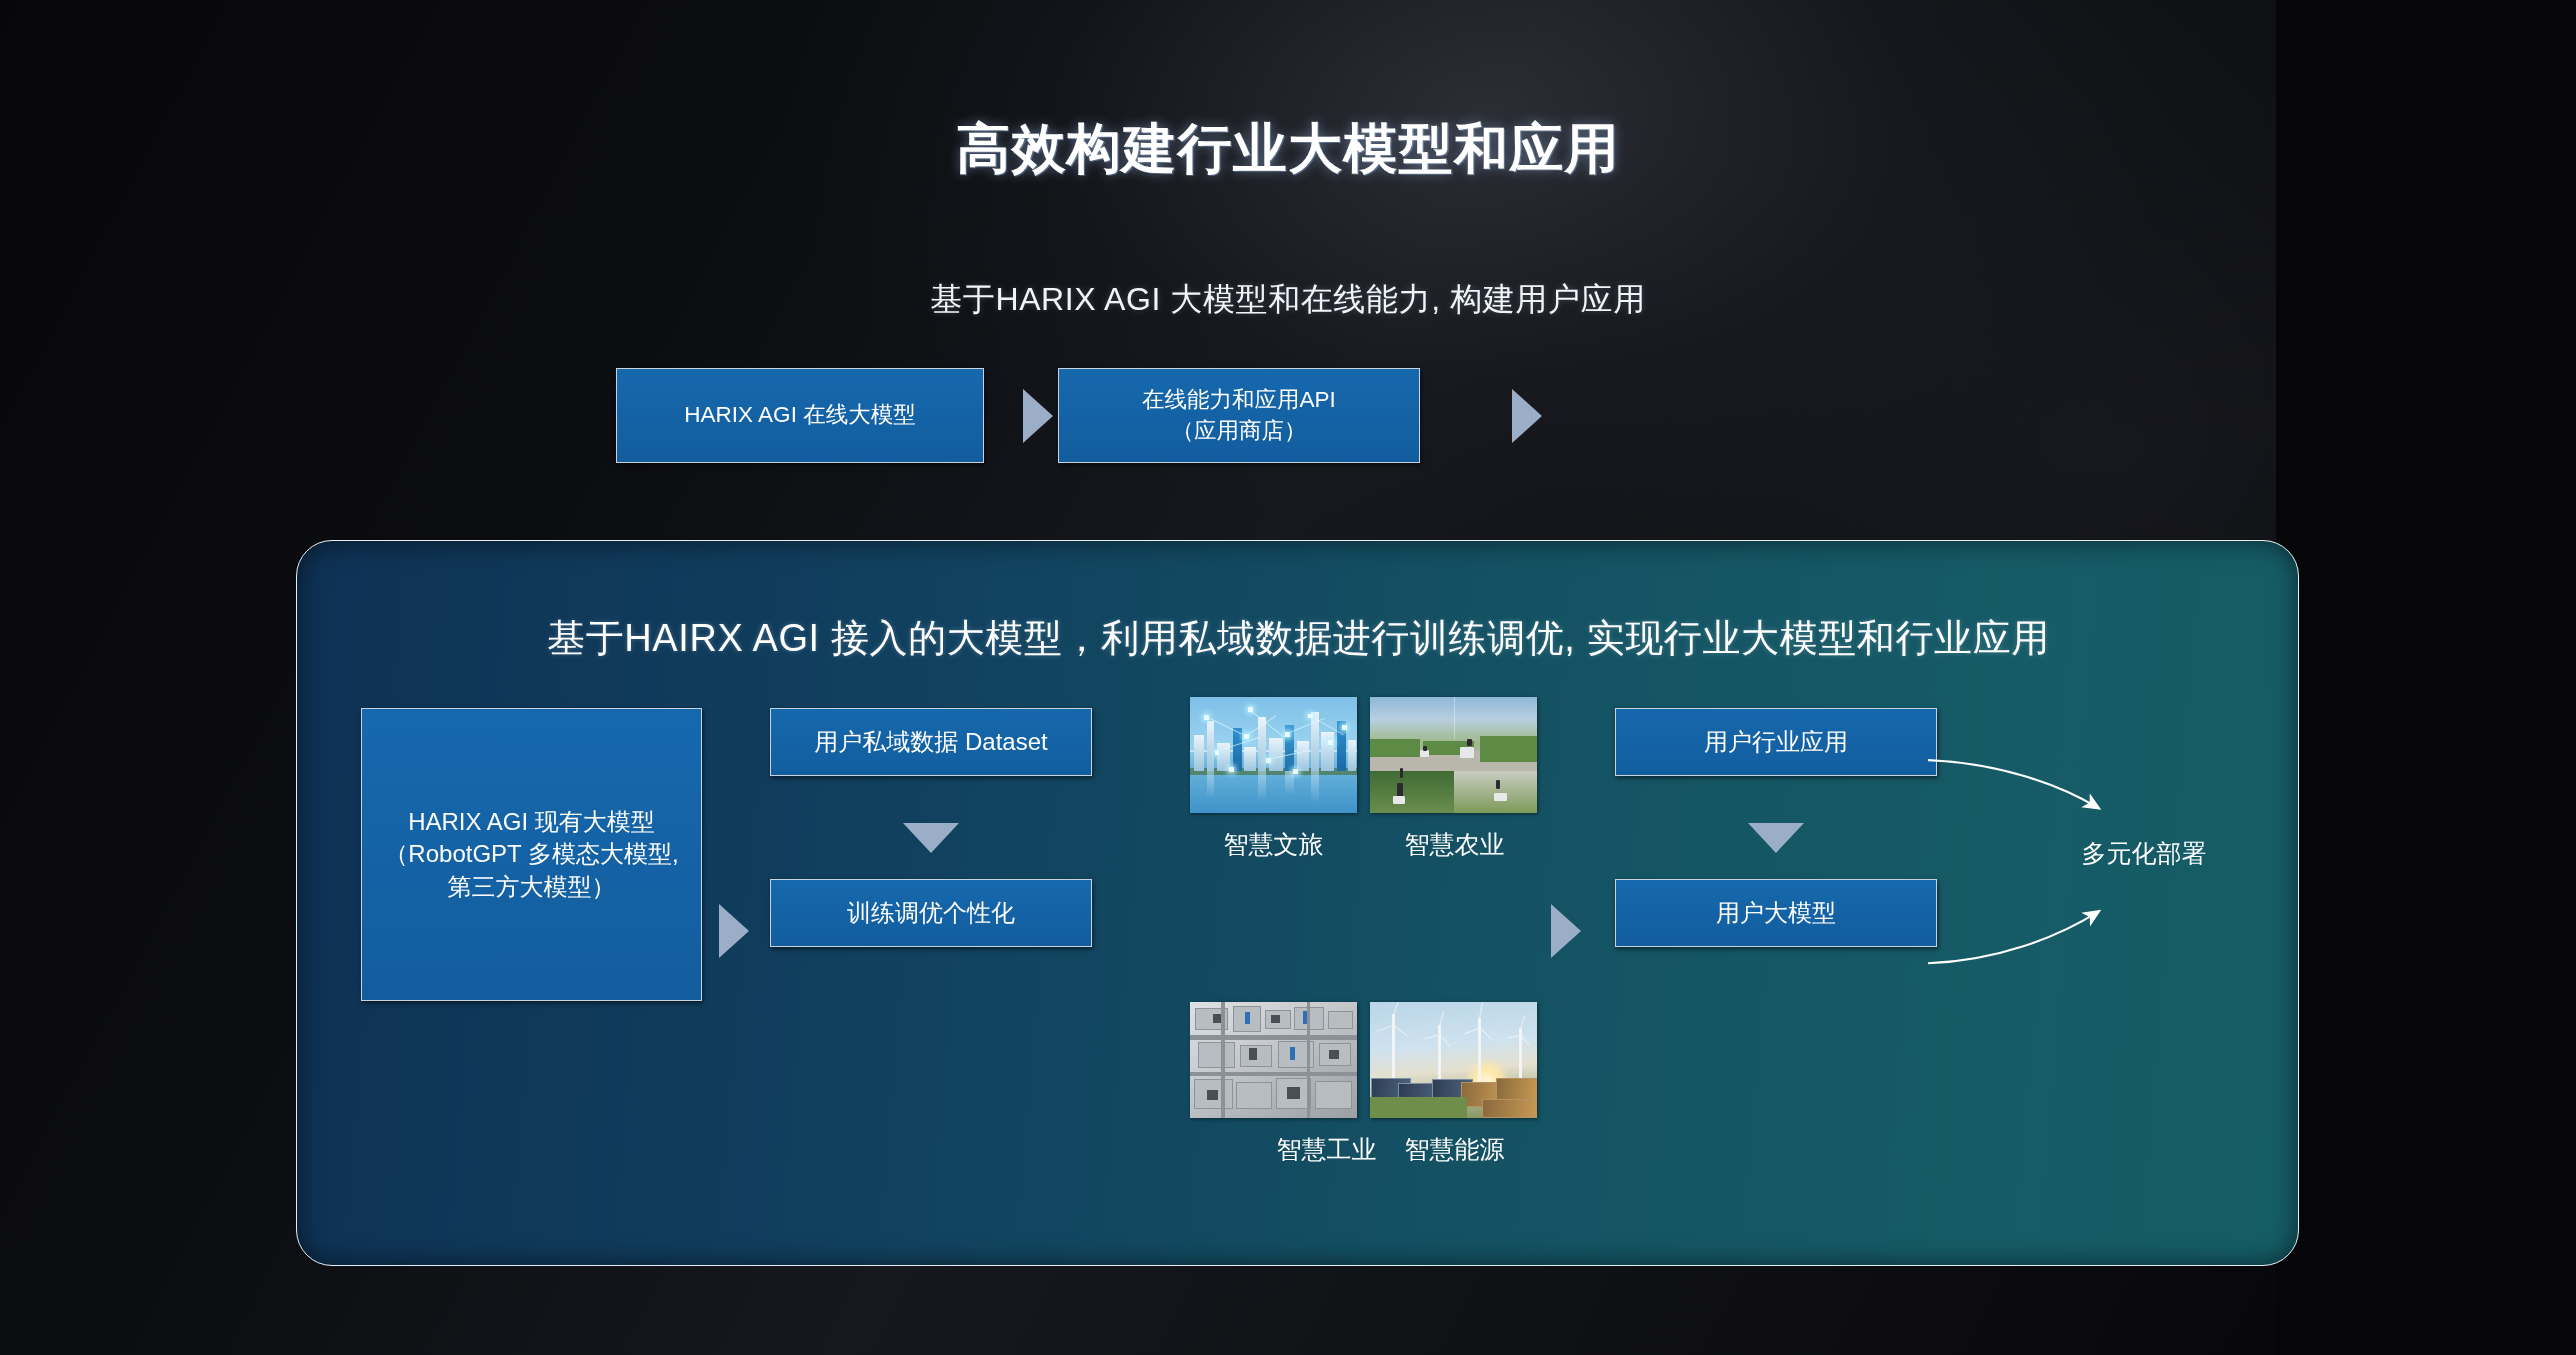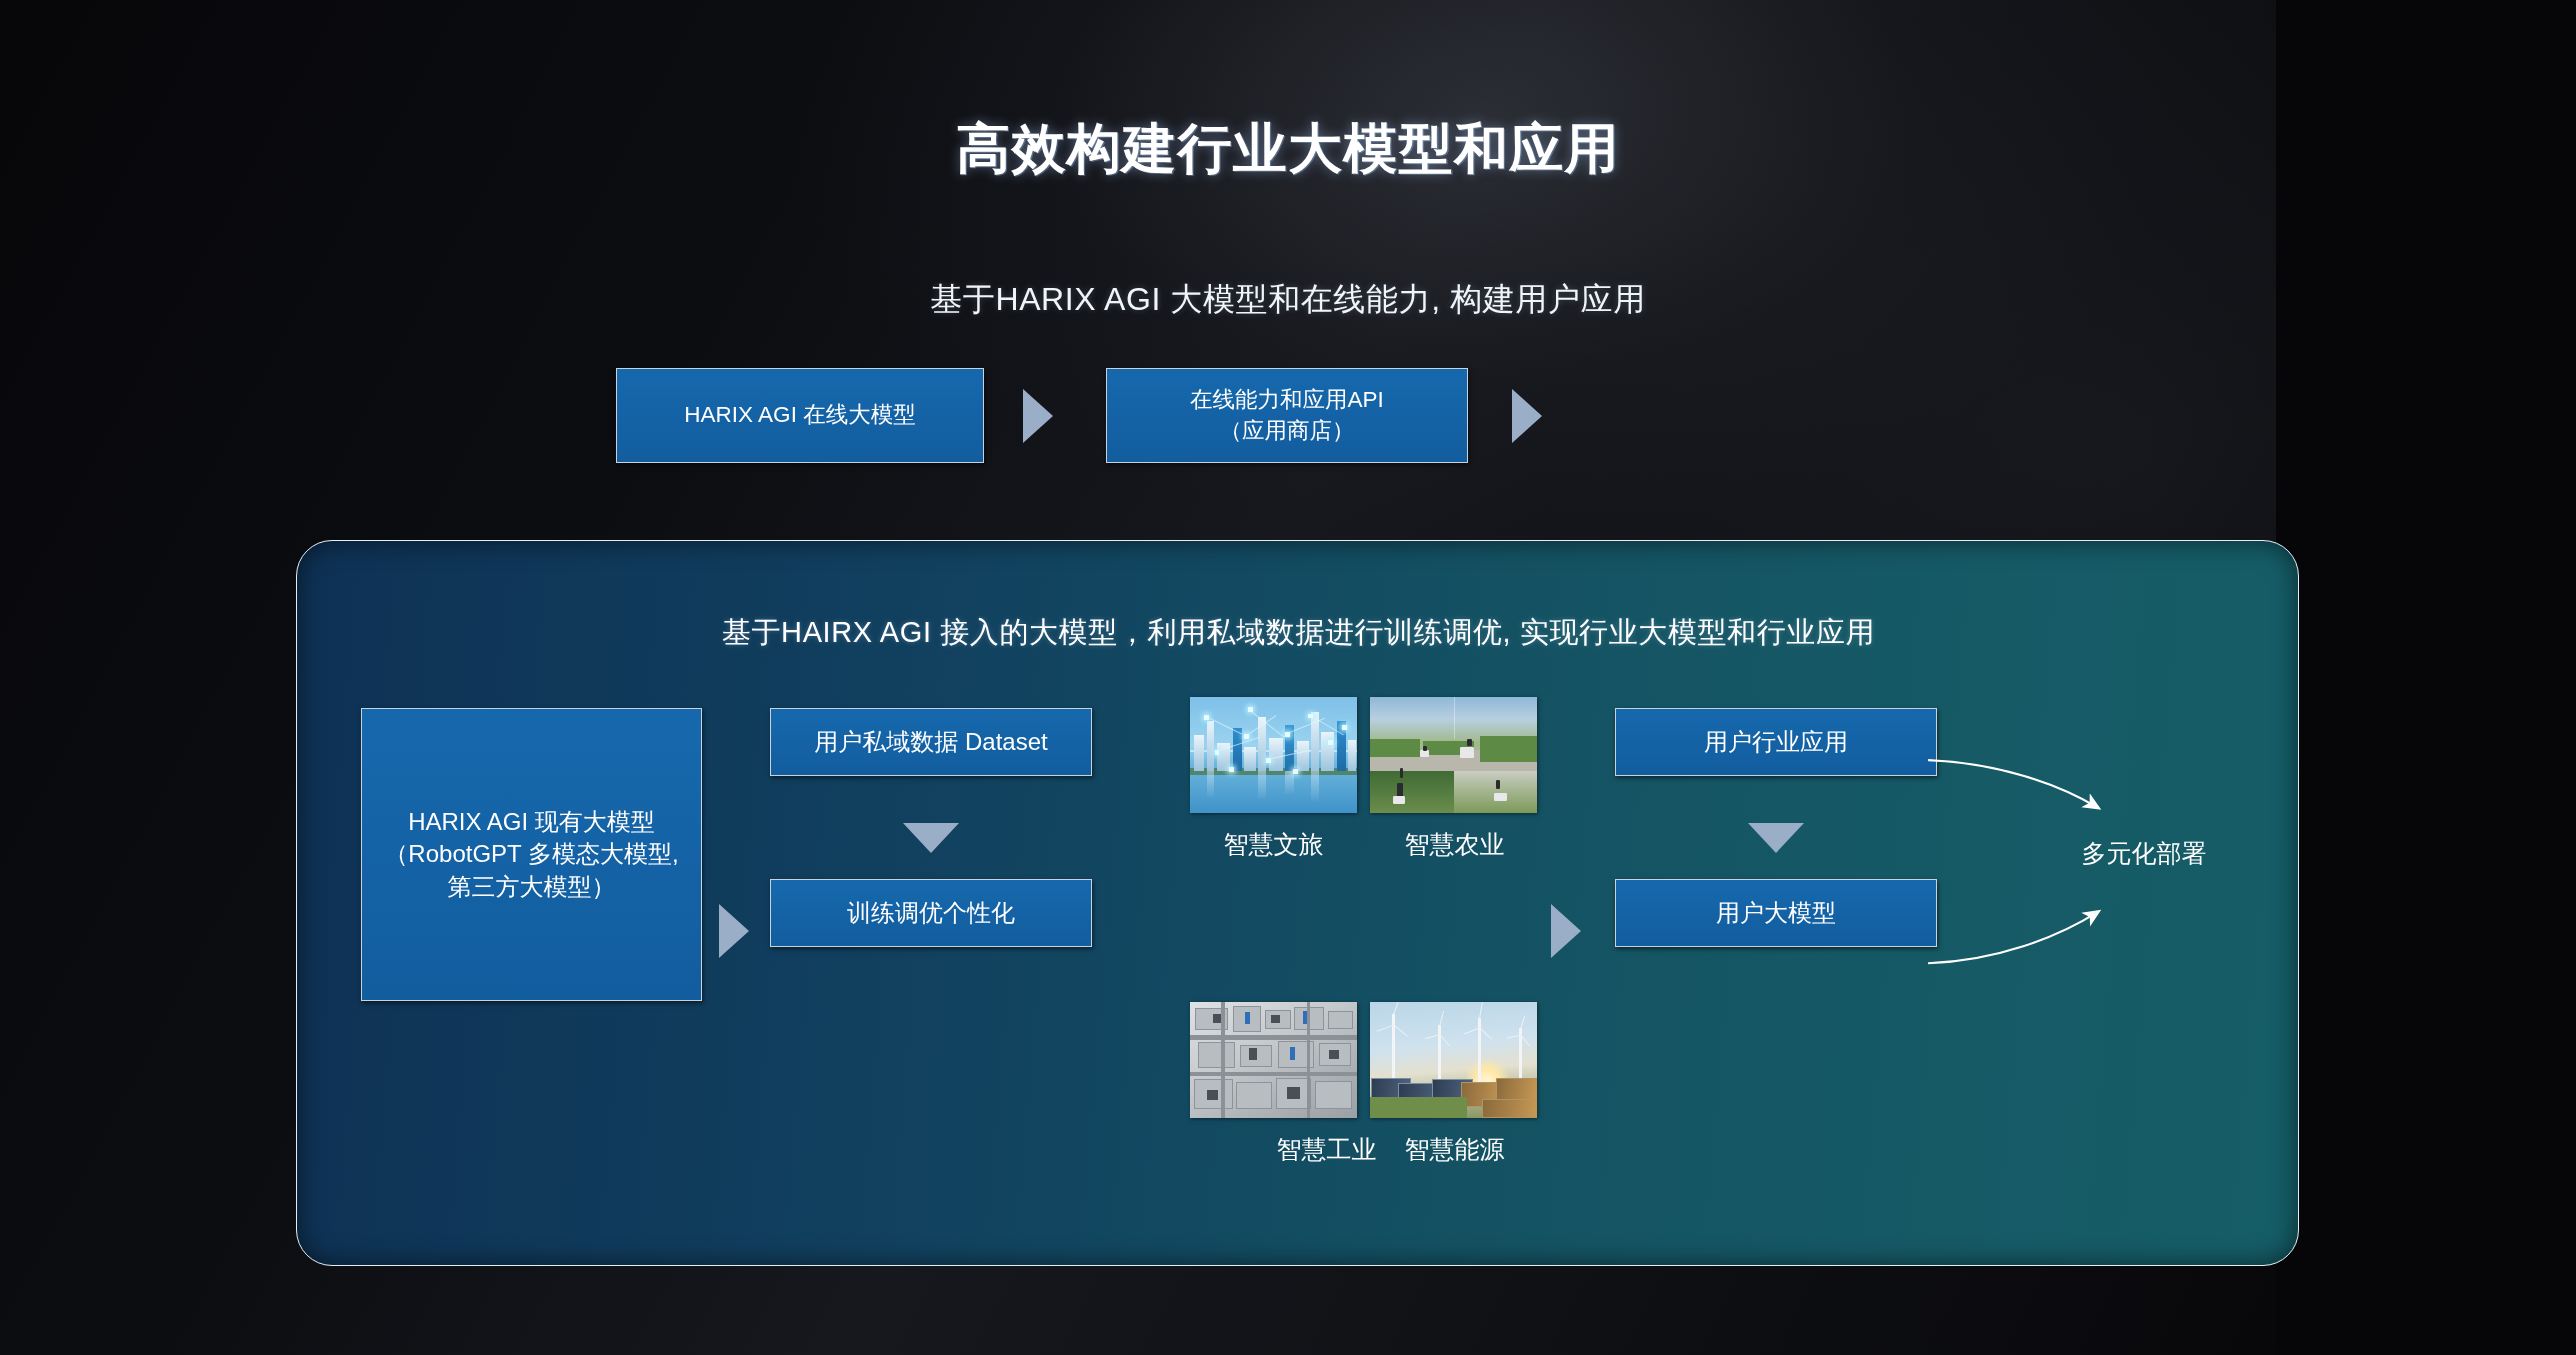--- a/index.html
+++ b/index.html
@@ -56,21 +56,21 @@
 
   
   #panel {
     position:absolute; left:296px; top:540px; width:2003px; height:726px;
     border-radius:36px; border:1.3px solid #e7eef3;
     background:linear-gradient(95deg,#0e3154 0%,#11405f 30%,#145263 60%,#165a66 82%,#155d67 100%);
     box-shadow:0 0 26px rgba(0,0,0,0.55) inset;
   }
   .panel-head {
     position:absolute; left:0; top:72px; width:2003px; text-align:center;
-    font-size:29px; color:#ffffff; letter-spacing:0.6px;
+    font-size:38px; color:#ffffff; letter-spacing:0.6px;
     text-shadow:0 0 5.8px rgba(200,225,255,0.30);
   }
 
   
   .thumb {
     position:absolute; width:167px; height:116px;
     overflow:hidden; background:#223; box-shadow:0.6px 1.3px 3.9px rgba(0,0,0,0.5);
   }
   .cap {
     position:absolute; width:193px; text-align:center;
@@ -135,21 +135,21 @@
 
   <div class="title">高效构建行业大模型和应用</div>
   <div class="subtitle">基于HARIX AGI 大模型和在线能力, 构建用户应用</div>
 
   <div class="bbox" style="left:616px; top:368px; width:368px; height:95px; font-size:22.5px;">
     <span>HARIX AGI 在线大模型</span>
   </div>
 
   <div class="tri-right" style="left:1023px; top:389px;"></div>
 
-  <div class="bbox" style="left:1106px; top:368px; width:362px; height:95px; font-size:22.5px; flex-direction:column;">
+  <div class="bbox" style="left:1058px; top:368px; width:362px; height:95px; font-size:22.5px; flex-direction:column;">
     <span>在线能力和应用API</span>
     <span>（应用商店）</span>
   </div>
 
   <div class="tri-right" style="left:1512px; top:389px;"></div>
 
 
   <div id="panel">
     <div class="panel-head">基于HAIRX AGI 接入的大模型，利用私域数据进行训练调优, 实现行业大模型和行业应用</div>
   </div>

